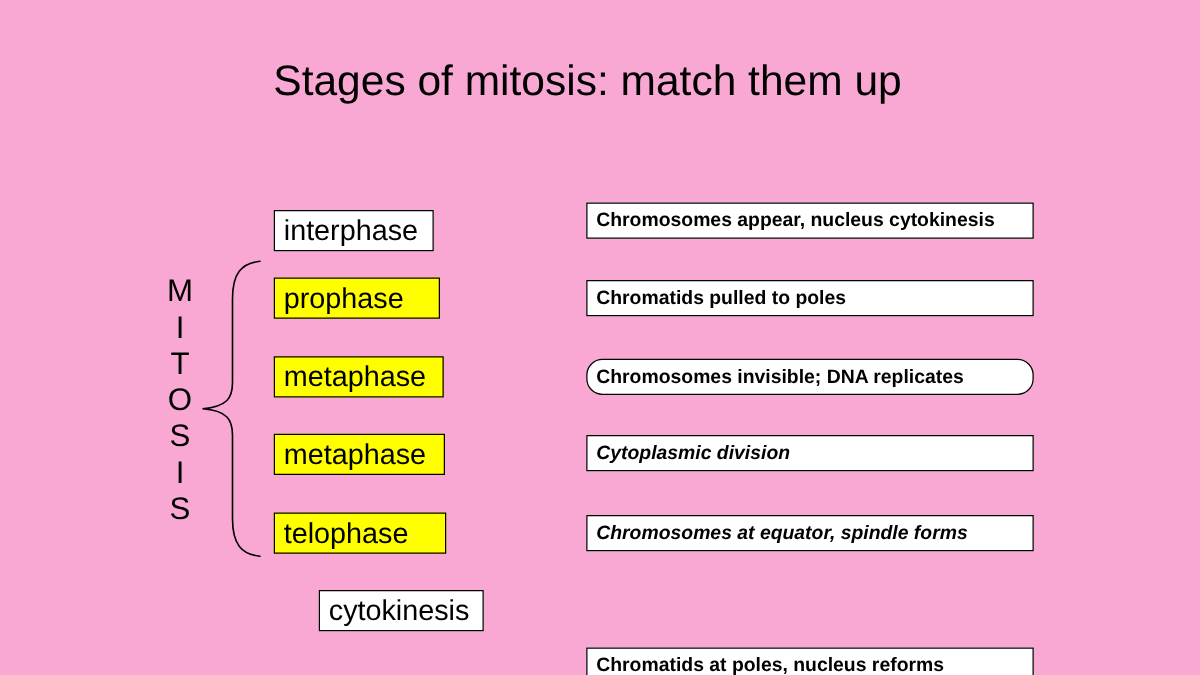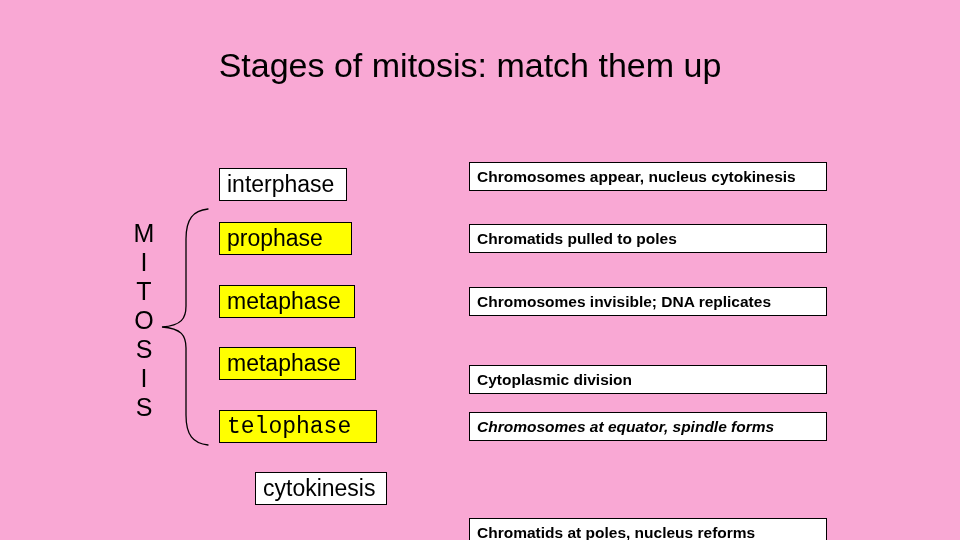--- a/index.html
+++ b/index.html
@@ -55,41 +55,41 @@
     align-items: center;
     padding-left: 7px;
     font-size: 23px;
     white-space: nowrap;
   }
   .stage.filled { background: #ffff00; }
   .s0 { top: 168px; width: 128px; }
   .s1 { top: 222px; width: 133px; }
   .s2 { top: 285px; width: 136px; }
   .s3 { top: 347px; width: 137px; }
-  .s4 { top: 410px; width: 158px; font-family: Liberation Mono, monospace; }
+  .s4 { top: 410px; width: 138px; }
   .s5 { top: 472px; width: 132px; margin-left: 36px; }
   .desc {
     position: absolute;
     left: 469px;
     width: 358px;
     height: 29px;
     box-sizing: border-box;
     border: 1.5px solid #000000;
     background: #ffffff;
     display: flex;
     align-items: center;
     padding-left: 7px;
     font-size: 15.5px;
     font-weight: bold;
     white-space: nowrap;
   }
   .d0 { top: 162px; }
   .d1 { top: 224px; }
-  .d2 { top: 287px; }
-  .d3 { top: 365px; }
+  .d2 { top: 287px; border-radius: 13px; }
+  .d3 { top: 348px; font-style: italic; }
   .d4 { top: 412px; font-style: italic; }
   .d5 { top: 474px; margin-top: 44px; }
 </style>
 </head>
 <body>
 
 <div class="slide">
 
   <h1 class="title">Stages of mitosis: match them up</h1>
 

